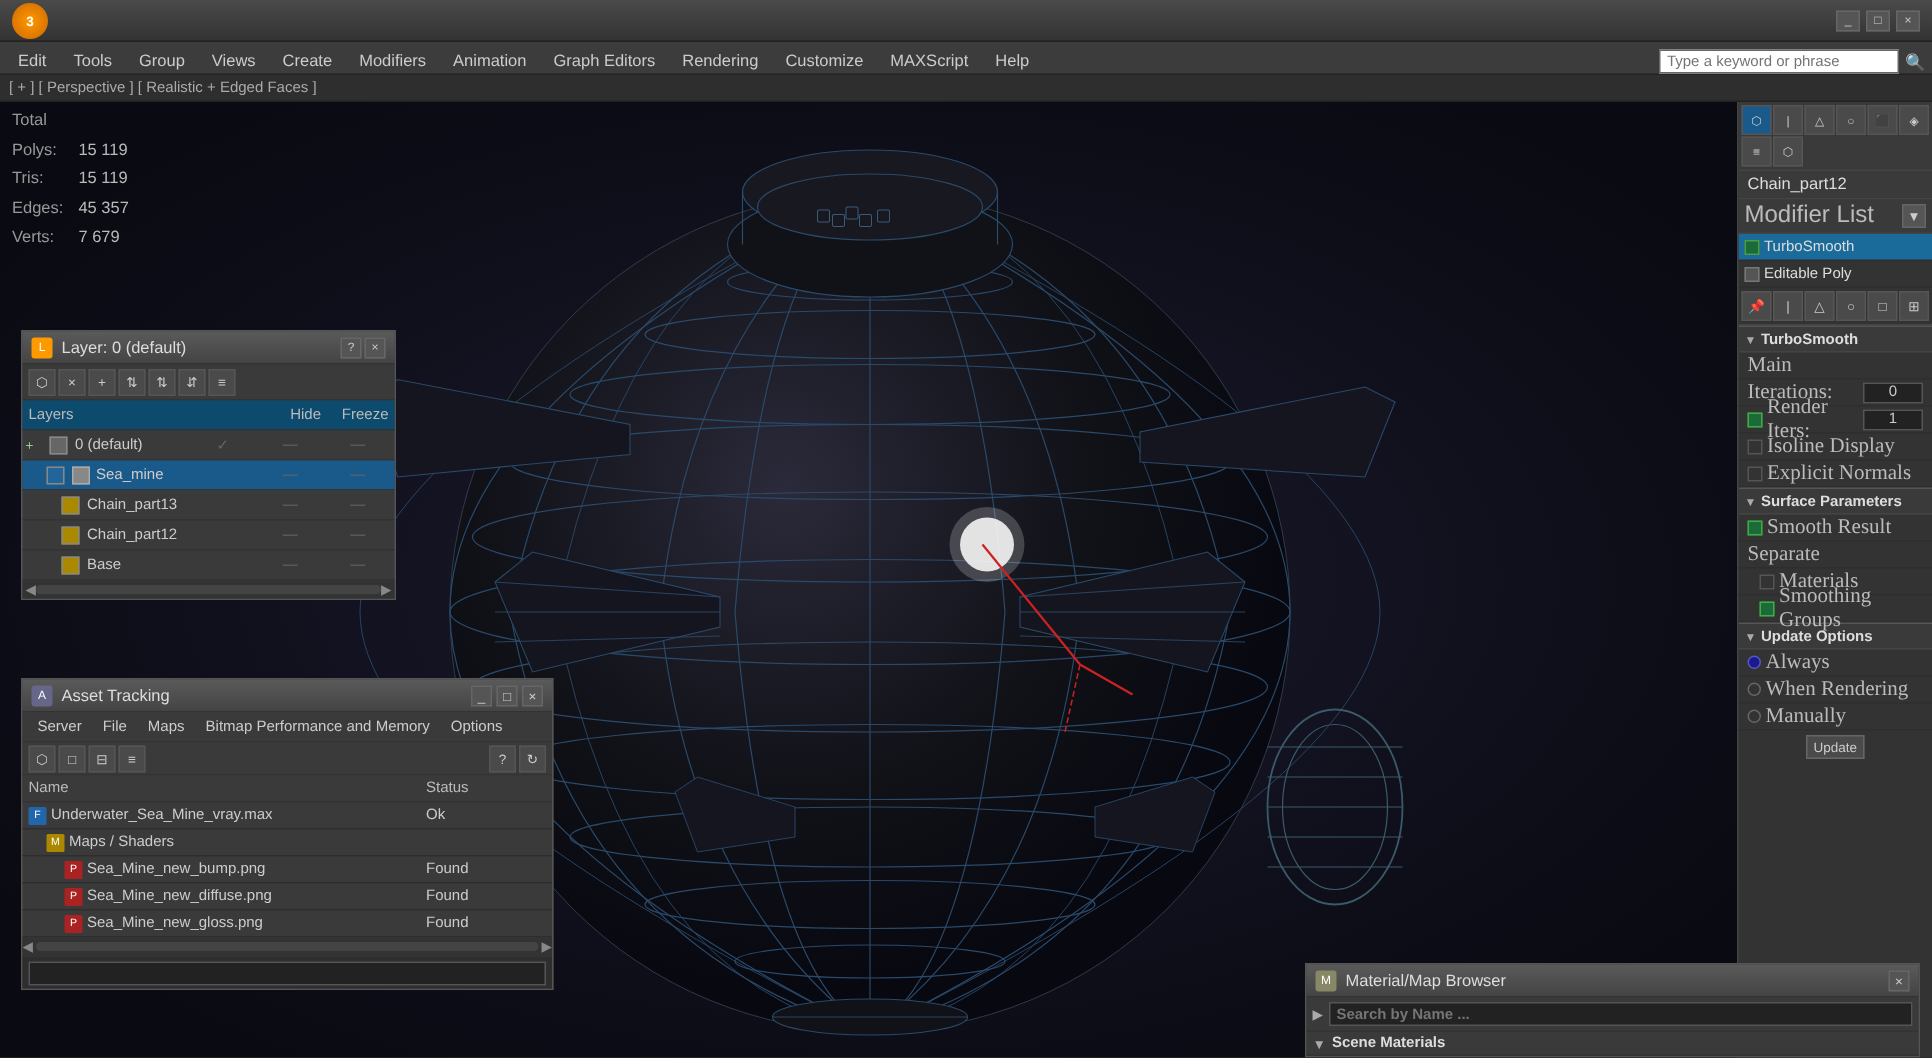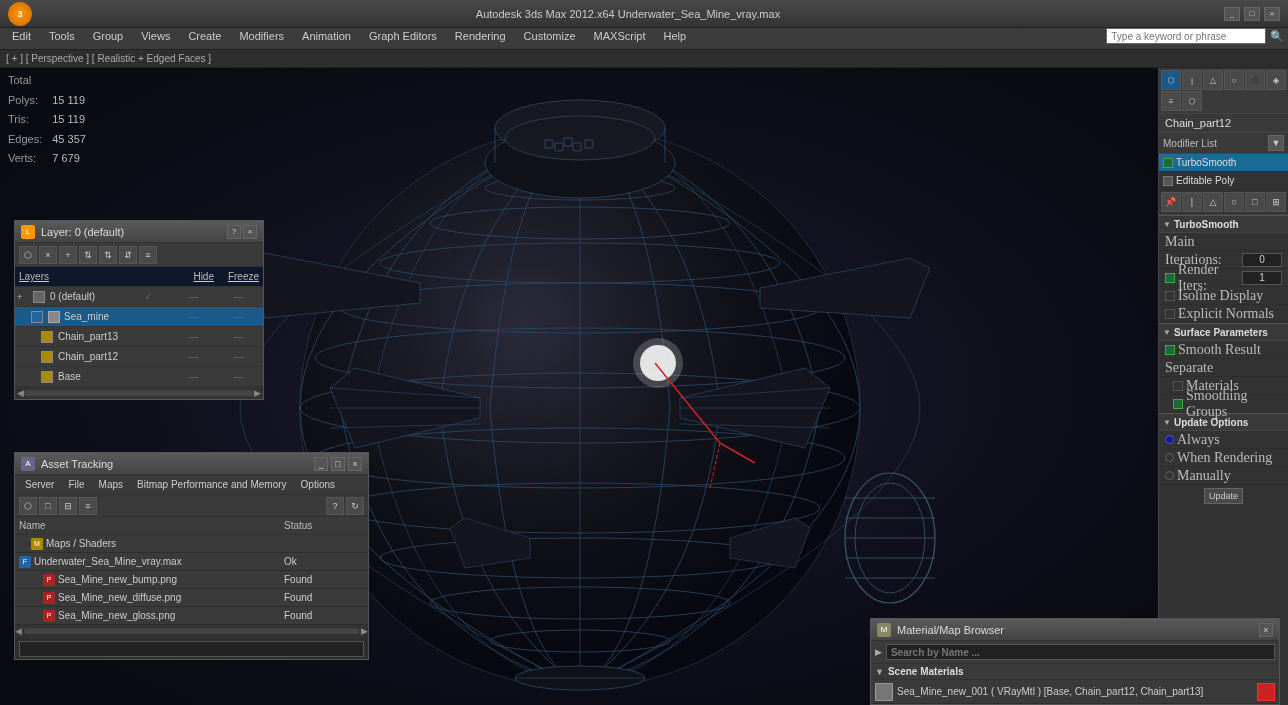--- a/index.html
+++ b/index.html
@@ -57,21 +57,21 @@
       font-size: 8px;
       color: #ccc;
       cursor: pointer;
     }
 
     
     #menu-bar {
       height: 22px;
       background: #3c3c3c;
       display: flex;
-      align-items: flex-start;
+      align-items: flex-end;
       padding: 0 4px;
       border-bottom: 1px solid #222;
       gap: 2px;
     }
     .menu-item {
       padding: 2px 8px;
       color: #ccc;
       cursor: pointer;
       font-size: 11px;
     }
@@ -203,24 +203,23 @@
       align-items: center;
       justify-content: center;
       font-size: 9px;
       color: #ccc;
       cursor: pointer;
     }
     #layers-columns {
       display: flex;
       height: 20px;
       align-items: center;
-      background: #0f172a;
+      background: #0c4a6e;
       border-bottom: 1px solid #333;
       padding: 0 4px;
-      text-decoration: underline;
     }
     #layers-columns .col-name {
       flex: 1;
       font-size: 10px;
       color: #bbb;
     }
     #layers-columns .col-hide, #layers-columns .col-freeze {
       width: 45px;
       font-size: 10px;
       color: #bbb;
@@ -495,21 +494,21 @@
 
     #modifier-list-header {
       display: flex;
       align-items: center;
       padding: 2px 4px;
       background: #3a3a3a;
       border-bottom: 1px solid #444;
     }
     #modifier-list-header span {
       flex: 1;
-      font-size: 10px;
+      font-size: 16px;
       color: #bbb;
     }
     #modifier-list-header .ml-btn {
       width: 16px;
       height: 16px;
       background: #555;
       border: 1px solid #666;
       display: flex;
       align-items: center;
       justify-content: center;
@@ -735,21 +734,20 @@
       left: 0;
       width: 100%;
       height: 100%;
     }
   </style>
 </head>
 <body>
 
 <div id="title-bar">
   <div class="logo">3</div>
-  <div class="title-text">Autodesk 3ds Max 2012.x64    Underwater_Sea_Mine_vray.max</div>
   <div class="win-controls">
     <div class="win-btn">_</div>
     <div class="win-btn">□</div>
     <div class="win-btn">×</div>
   </div>
 </div>
 
 <div id="menu-bar">
   <div class="menu-item">Edit</div>
   <div class="menu-item">Tools</div>
@@ -1113,33 +1111,33 @@
     <div class="asset-help">
       <div class="atb-btn">?</div>
       <div class="atb-btn">↻</div>
     </div>
   </div>
   <div id="asset-columns">
     <div class="acol-name">Name</div>
     <div class="acol-status">Status</div>
   </div>
 
+  <div class="asset-row">
+    <div class="arow-name">
+      <div class="arow-icon blue">F</div>
+      <span>Underwater_Sea_Mine_vray.max</span>
+    </div>
+    <div class="arow-status">Ok</div>
+  </div>
   <div class="asset-row asset-indent1">
     <div class="arow-name">
       <div class="arow-icon yellow">M</div>
       <span>Maps / Shaders</span>
     </div>
     <div class="arow-status"></div>
-  </div>
-  <div class="asset-row">
-    <div class="arow-name">
-      <div class="arow-icon blue">F</div>
-      <span>Underwater_Sea_Mine_vray.max</span>
-    </div>
-    <div class="arow-status">Ok</div>
   </div>
   <div class="asset-row asset-indent2">
     <div class="arow-name">
       <div class="arow-icon red">P</div>
       <span>Sea_Mine_new_bump.png</span>
     </div>
     <div class="arow-status">Found</div>
   </div>
   <div class="asset-row asset-indent2">
     <div class="arow-name">
@@ -1172,18 +1170,13 @@
     <div class="mb-btn">×</div>
   </div>
   <div id="mb-search">
     <span class="mb-arrow">▶</span>
     <input type="text" style="flex: 1 1 0%; height: 16px; background: rgb(34, 34, 34); border: 1px solid rgb(85, 85, 85); color: rgb(204, 204, 204); font-size: 10px; padding: 0px 4px;" placeholder="Search by Name ...">
   </div>
   <div id="mb-scene">
     <span class="mb-arrow">▼</span>
     <span>Scene Materials</span>
   </div>
-  <div class="mb-material-row">
-    <div class="mb-swatch" style="background:#777;"></div>
-    <span class="mb-mat-name">Sea_Mine_new_001 ( VRayMtl ) [Base, Chain_part12, Chain_part13]</span>
-    <div class="mb-red-swatch"></div>
-  </div>
 </div>
 
 </body></html>

